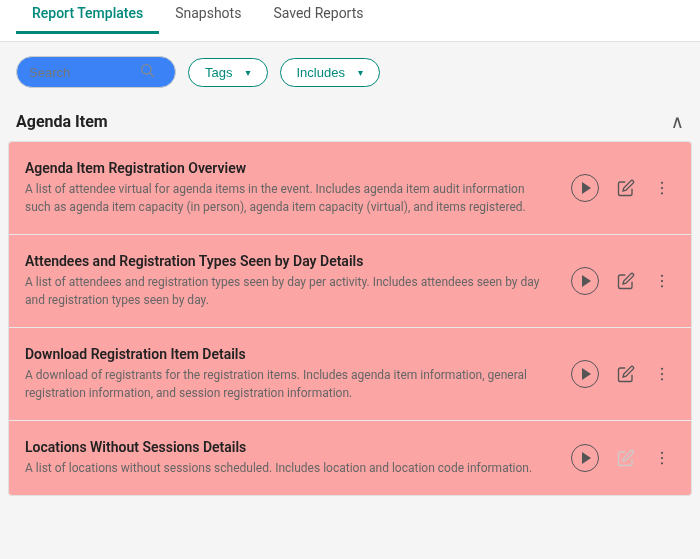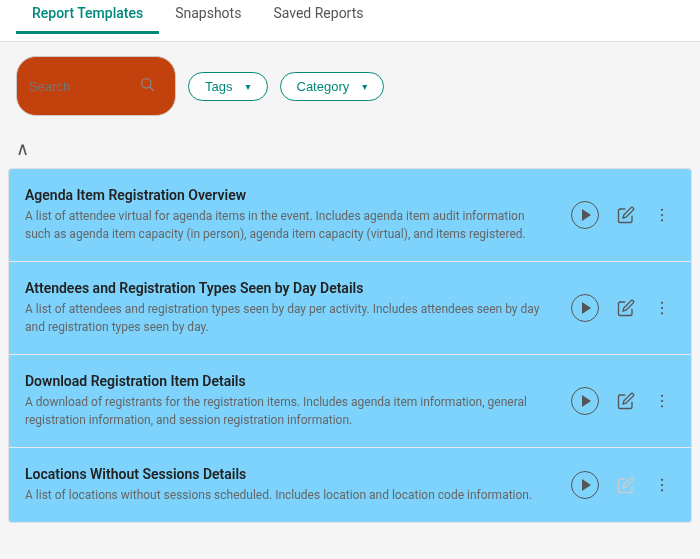--- a/index.html
+++ b/index.html
@@ -39,24 +39,24 @@
     .toolbar {
       display: flex;
       align-items: center;
       gap: 12px;
       padding: 14px 16px;
       background: #f5f5f5;
     }
     .search-box {
       display: flex;
       align-items: center;
-      background: #c2410c;
+      background: #3b82f6;
       border: 1.5px solid #ccc;
       border-radius: 20px;
-      padding: 19px 12px;
+      padding: 5px 12px;
       width: 160px;
     }
     .search-box input {
       border: none;
       outline: none;
       font-size: 13px;
       background: transparent;
       width: 110px;
     }
     .search-icon-svg {
@@ -97,21 +97,21 @@
       background: none;
       border: none;
       cursor: pointer;
       color: #555;
       font-size: 18px;
       line-height: 1;
     }
 
     
     .report-list {
-      background: #7dd3fc;
+      background: #fca5a5;
       border: 1px solid #e0e0e0;
       border-radius: 4px;
       margin: 0 8px;
     }
     .report-item {
       display: flex;
       align-items: center;
       justify-content: space-between;
       padding: 18px 16px;
       border-bottom: 1px solid #e8e8e8;
@@ -189,26 +189,27 @@
         <circle cx="11" cy="11" r="7"></circle>
         <line x1="16.5" y1="16.5" x2="22" y2="22"></line>
       </svg>
     </span>
   </div>
   <button class="filter-btn">
     <span>Tags</span>
     <span class="chevron">▾</span>
   </button>
   <button class="filter-btn">
-    <span>Category</span>
+    <span>Includes</span>
     <span class="chevron">▾</span>
   </button>
 </div>
 
 <div class="section-header">
+  <span class="section-title">Agenda Item</span>
   <button class="collapse-btn">∧</button>
 </div>
 
 <div class="report-list">
 
   <div class="report-item">
     <div class="report-info">
       <div class="report-name">Agenda Item Registration Overview</div>
       <div class="report-desc">A list of attendee virtual for agenda items in the event. Includes agenda item audit information such as agenda item capacity (in person), agenda item capacity (virtual), and items registered.</div>
     </div>

